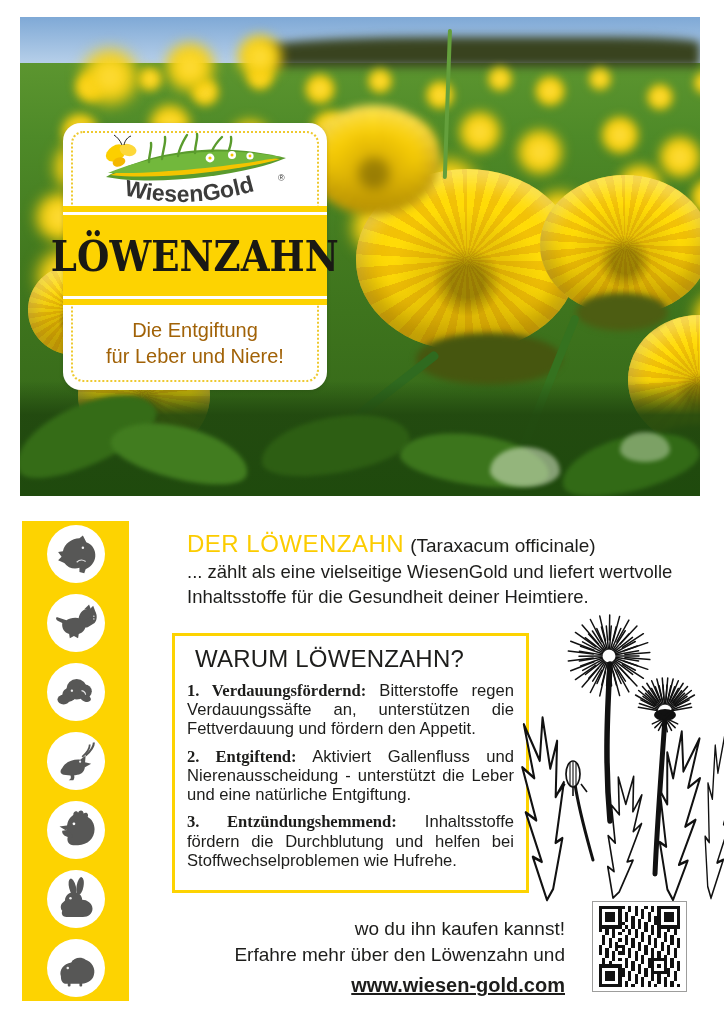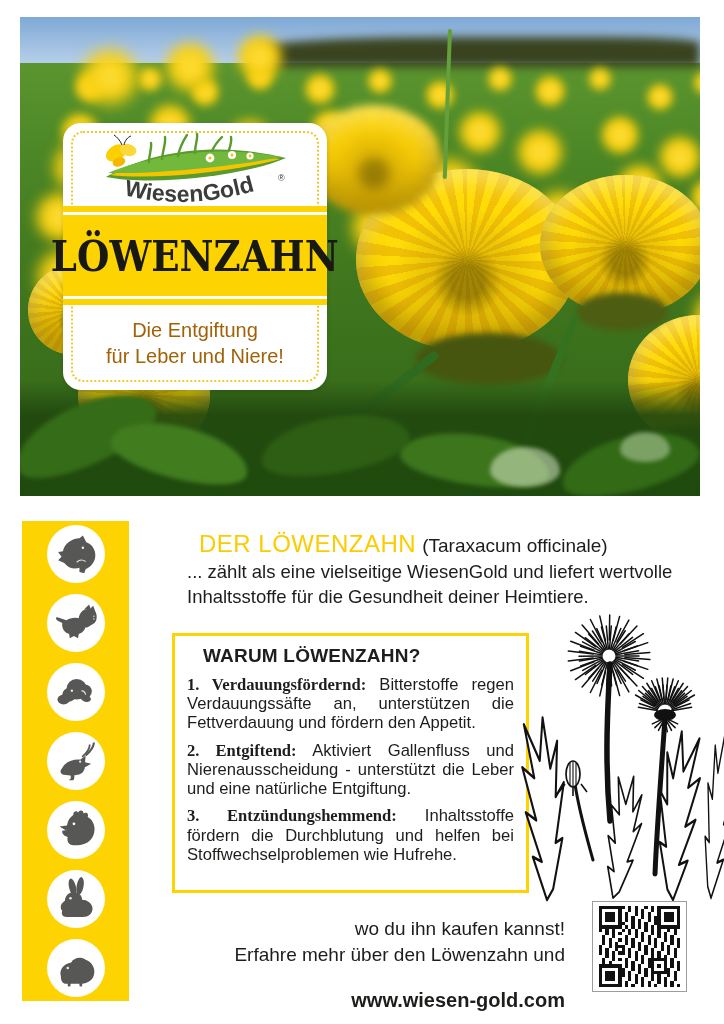--- a/index.html
+++ b/index.html
@@ -43,36 +43,36 @@
   
   .sidebar{position:absolute;left:22px;top:521px;width:107px;height:480px;background:#fdd301;
         display:flex;flex-direction:column;align-items:center;justify-content:space-between;
         padding:4px 0;box-sizing:border-box;}
   .animal{width:58px;height:58px;border-radius:50%;background:#ffffff;display:flex;
         align-items:center;justify-content:center;}
   .animal svg{width:44px;height:44px;}
 
   
   .headline{position:absolute;left:187px;top:530px;white-space:nowrap;}
-  .headline .t1{font-size:24px;color:#fccc00;letter-spacing:.5px;margin-left:12px;}
+  .headline .t1{font-size:24px;color:#fccc00;letter-spacing:.5px;}
   .headline .t2{font-size:19px;color:#1d1d1b;margin-left:6px;}
   .intro{position:absolute;left:187px;top:560px;width:530px;font-size:18.5px;line-height:1.35;}
   .intro span{display:block;}
 
   .why-box{position:absolute;left:172px;top:633px;width:357px;height:260px;box-sizing:border-box;
         border:3px solid #fdd301;background:#ffffff;padding:9px 12px;}
-  .why-title{font-size:19px;letter-spacing:.2px;margin:0 0 2px 16px;font-weight:700;}
+  .why-title{font-size:24px;letter-spacing:.2px;margin:0 0 2px 8px;font-weight:400;}
   .why-p{font-size:16.6px;line-height:1.16;text-align:justify;margin:8px 0 0 0;}
   .why-p b{font-weight:700;font-family:Liberation Serif, serif;}
 
   .illustration{position:absolute;left:515px;top:606px;}
 
   .footer-text{position:absolute;left:175px;top:916px;width:390px;text-align:right;
         font-size:19px;line-height:1.38;}
-  .footer-text .web{font-weight:700;font-size:20px;margin-top:19px;}
+  .footer-text .web{font-weight:700;font-size:20px;margin-top:4px;text-decoration:underline;}
 
   .qr{position:absolute;left:592px;top:901px;width:95px;height:91px;background:#ffffff;
         border:1px solid #9d9d9c;box-sizing:border-box;display:flex;align-items:center;justify-content:center;}
 </style>
 </head>
 <body>
 
 <div class="page">
 
   <div class="photo">

